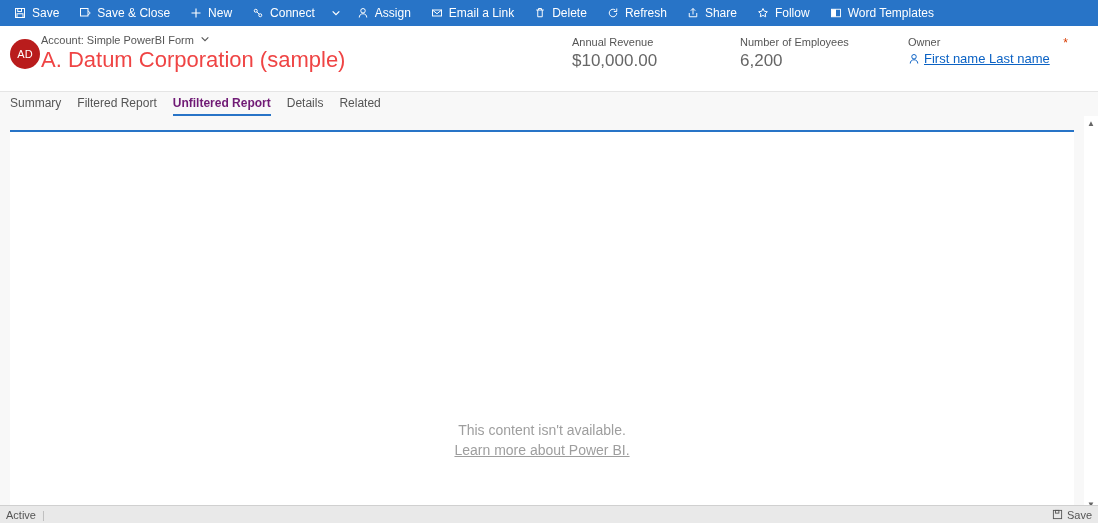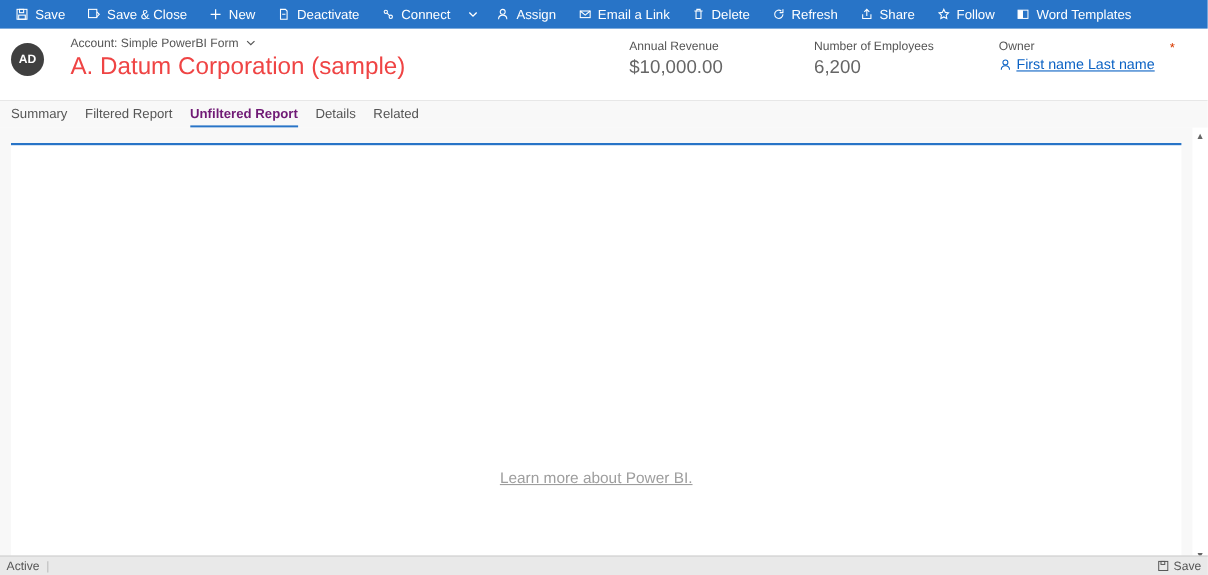--- a/index.html
+++ b/index.html
@@ -2,21 +2,21 @@
 <html><head>
 <meta charset="utf-8">
 <style>
   * { box-sizing: border-box; margin: 0; padding: 0; }
   html, body { width: 1098px; height: 523px; font-family: "Segoe UI", Arial, sans-serif; font-size: 12px; color: #333; overflow: hidden; background: #fff; }
   .toolbar { background: #2874c7; color: #fff; height: 26px; display: flex; align-items: center; padding: 0 4px; }
   .tb-btn { display: flex; align-items: center; padding: 0 10px; height: 26px; cursor: pointer; white-space: nowrap; }
   .tb-icon { width: 12px; height: 12px; display: inline-block; margin-right: 6px; }
   .tb-caret { margin-left: 4px; }
   .header { display: flex; align-items: center; padding: 8px 12px 18px 10px; border-bottom: 1px solid #e5e5e5; }
-  .avatar { width: 30px; height: 30px; border-radius: 50%; background: #404040; color: #fff; display: flex; align-items: center; justify-content: center; font-size: 11px; font-weight: 700; margin-right: 24px; }
+  .avatar { width: 30px; height: 30px; border-radius: 50%; background: #b91c1c; color: #fff; display: flex; align-items: center; justify-content: center; font-size: 11px; font-weight: 400; margin-right: 1px; }
   .acct-label { font-size: 11px; color: #555; display: flex; }
   .acct-name { font-size: 22px; color: #ef4444; font-weight: 400; margin-top: 1px; }
   .hdr-fields { margin-left: auto; display: flex; }
   .hdr-field { width: 160px; margin-right: 8px; }
   .hdr-field.owner { margin-right: 18px; }
   .hdr-field .lbl { font-size: 11px; color: #555; }
   .hdr-field .val { font-size: 17px; color: #666; margin-top: 3px; }
   .owner-val { color: #0b62c4; font-size: 13px; display: flex; align-items: center; margin-top: 3px; cursor: pointer; text-decoration: underline; }
   .req { color: #d83b01; font-size: 12px; }
   .tabs { display: flex; padding: 0 10px; background: #f8f8f8; height: 24px; align-items: flex-end; border-bottom: 0; }
@@ -61,29 +61,20 @@
     <span class="tb-icon">
       <svg viewBox="0 0 16 16" width="12" height="12" stroke="white" stroke-width="1.5">
           <path d="M8 2v12M2 8h12"></path>
         </svg>
     </span>
     <span>New</span>
   </div>
   <div class="tb-btn">
     <span class="tb-icon">
       <svg viewBox="0 0 16 16" width="12" height="12" stroke="white" fill="none" stroke-width="1.3">
-          <path d="M4 2h6l2 2v10H4z"></path>
-          <path d="M6 8h4"></path>
-        </svg>
-    </span>
-    <span>Deactivate</span>
-  </div>
-  <div class="tb-btn">
-    <span class="tb-icon">
-      <svg viewBox="0 0 16 16" width="12" height="12" stroke="white" fill="none" stroke-width="1.3">
           <circle cx="5" cy="5" r="2"></circle>
           <circle cx="11" cy="11" r="2"></circle>
           <path d="M6.5 6.5l3 3"></path>
         </svg>
     </span>
     <span>Connect</span>
   </div>
   <div class="tb-btn" style="padding:0 6px">
     <span>
       <svg viewBox="0 0 12 12" width="10" height="10" stroke="white" fill="none" stroke-width="1.5">
@@ -202,20 +193,21 @@
   <div class="tab">Filtered Report</div>
   <div class="tab active">Unfiltered Report</div>
   <div class="tab">Details</div>
   <div class="tab">Related</div>
 </div>
 
 <div style="position:relative;">
   <div class="content-wrap" style="margin-right:14px;">
     <div class="panel">
       <div class="msg">
+        <div>This content isn't available.</div>
         <a>Learn more about Power BI.</a>
       </div>
     </div>
   </div>
   <div class="scrollbar" style="top:0; height:395px;">
     <div class="sb-arrow">▲</div>
     <div class="sb-track"></div>
     <div class="sb-arrow sb-bottom">▼</div>
   </div>
 </div>

